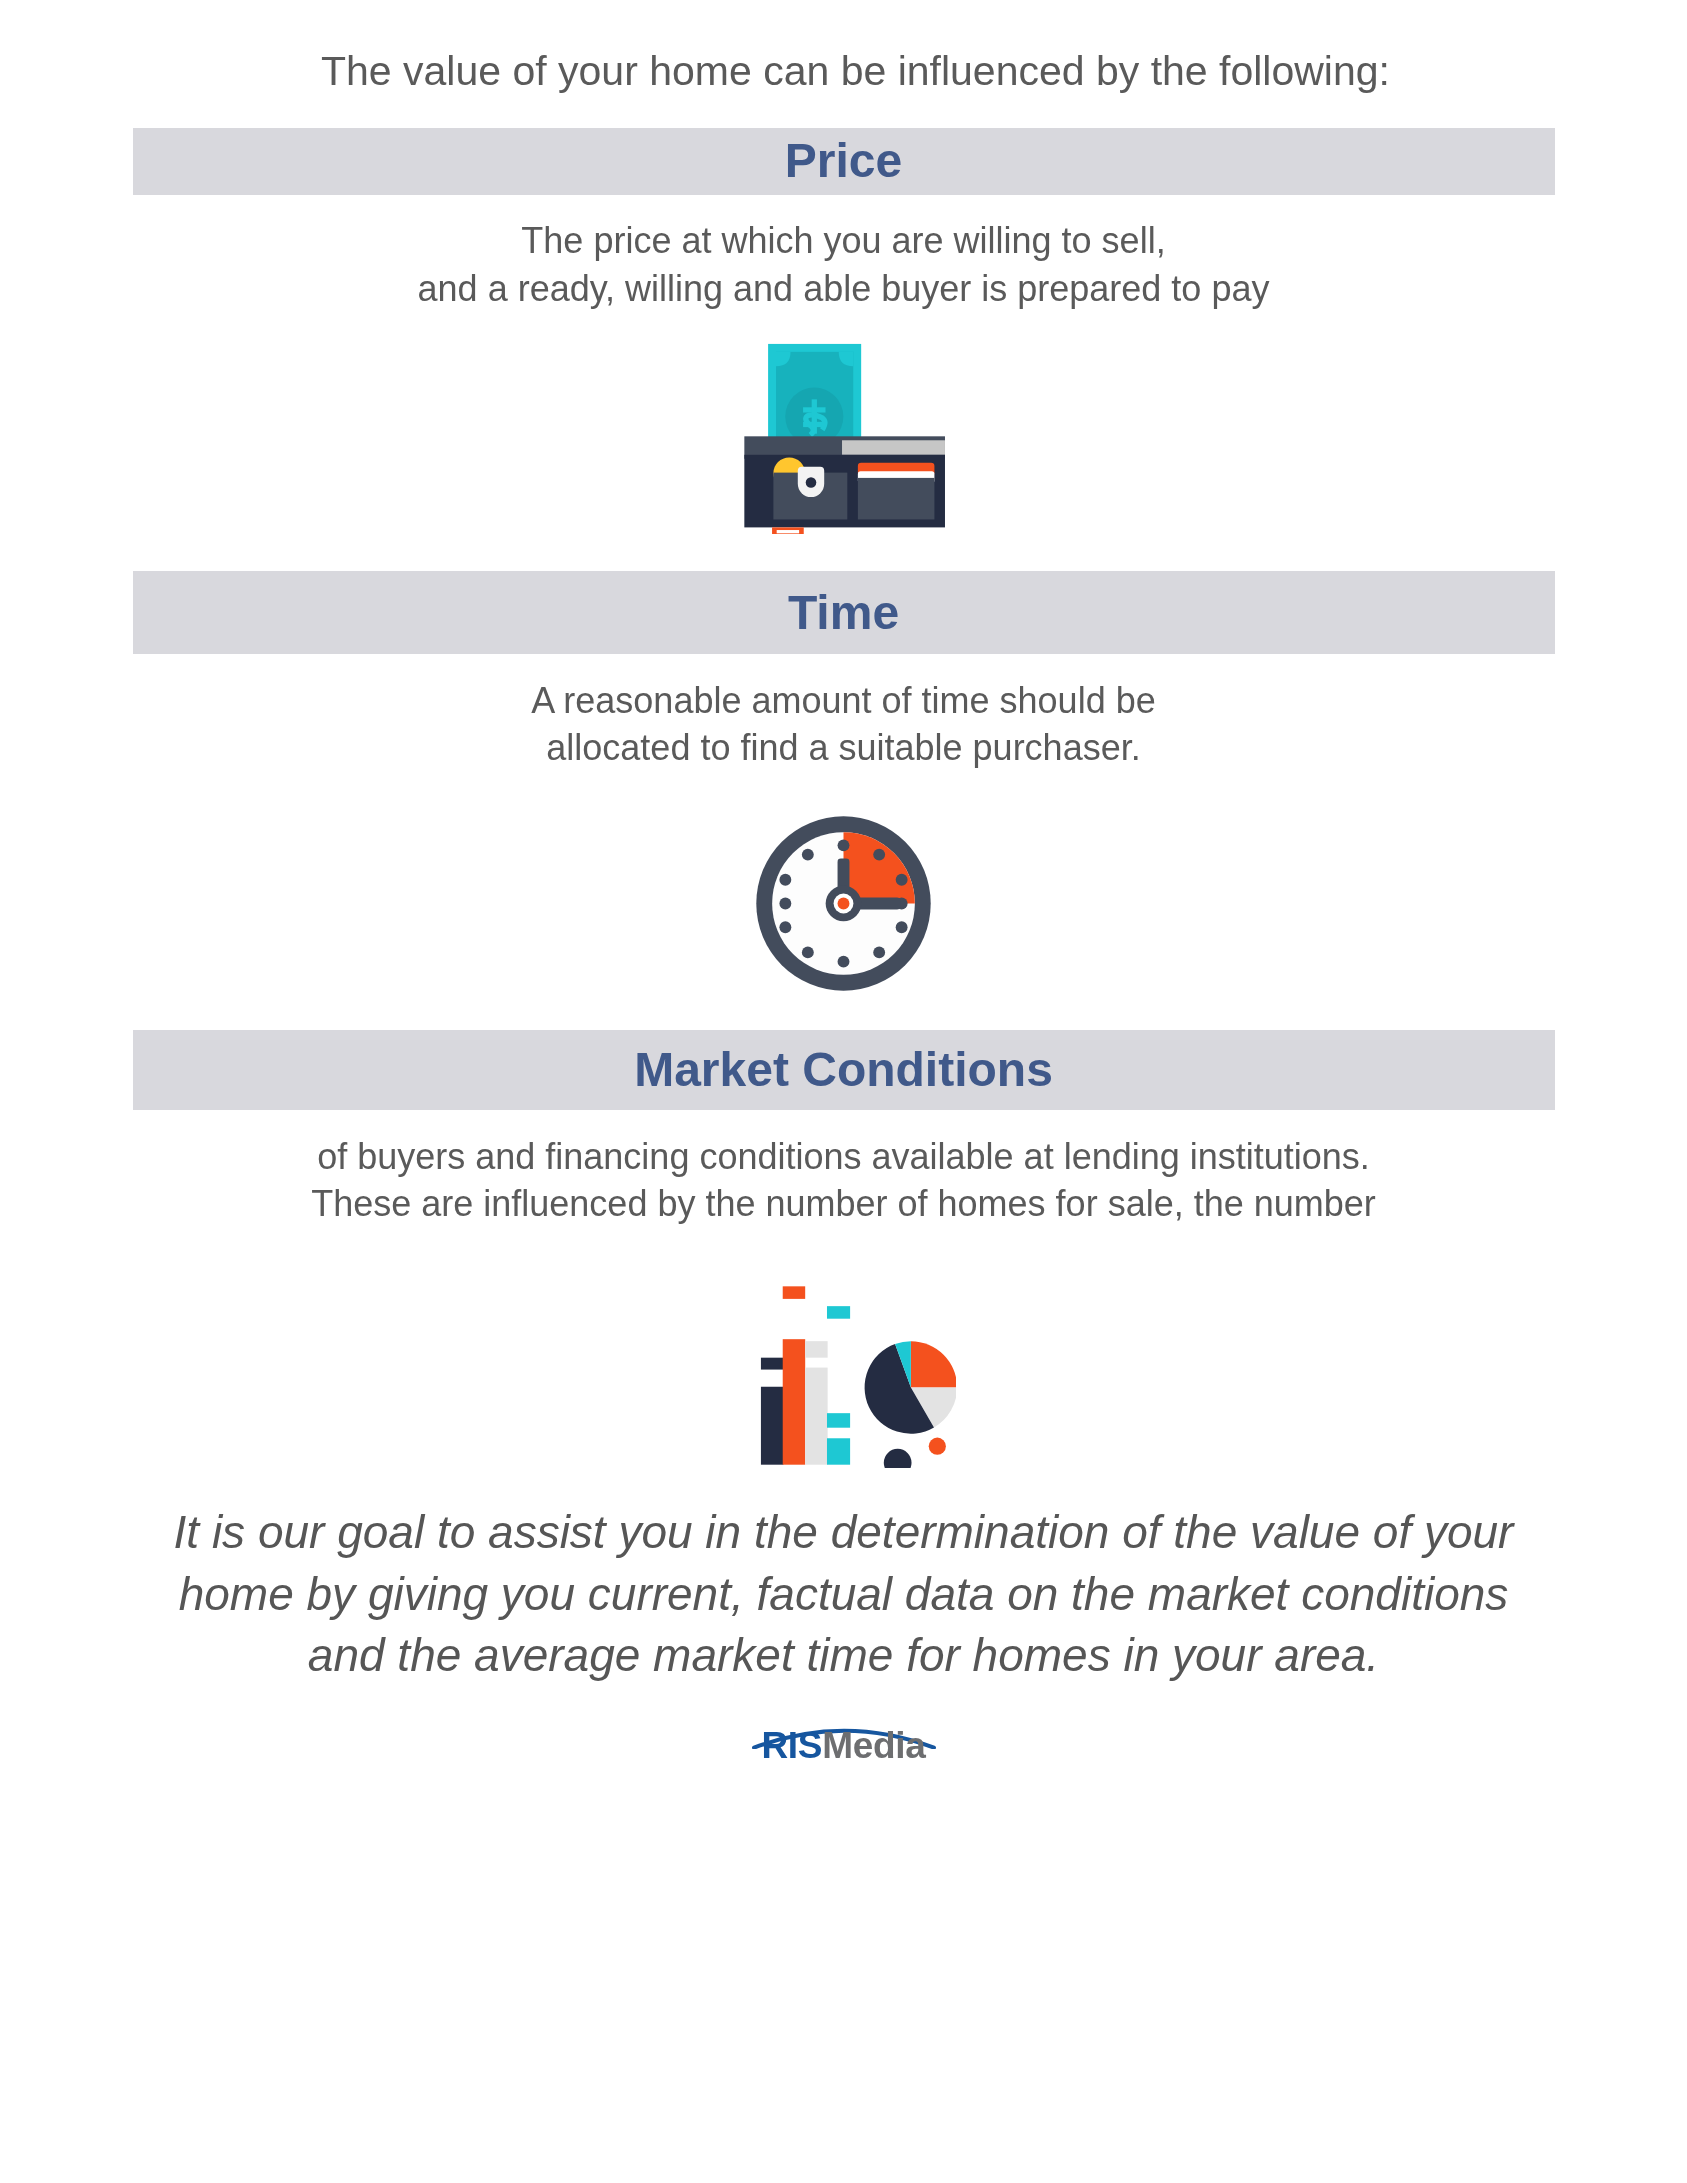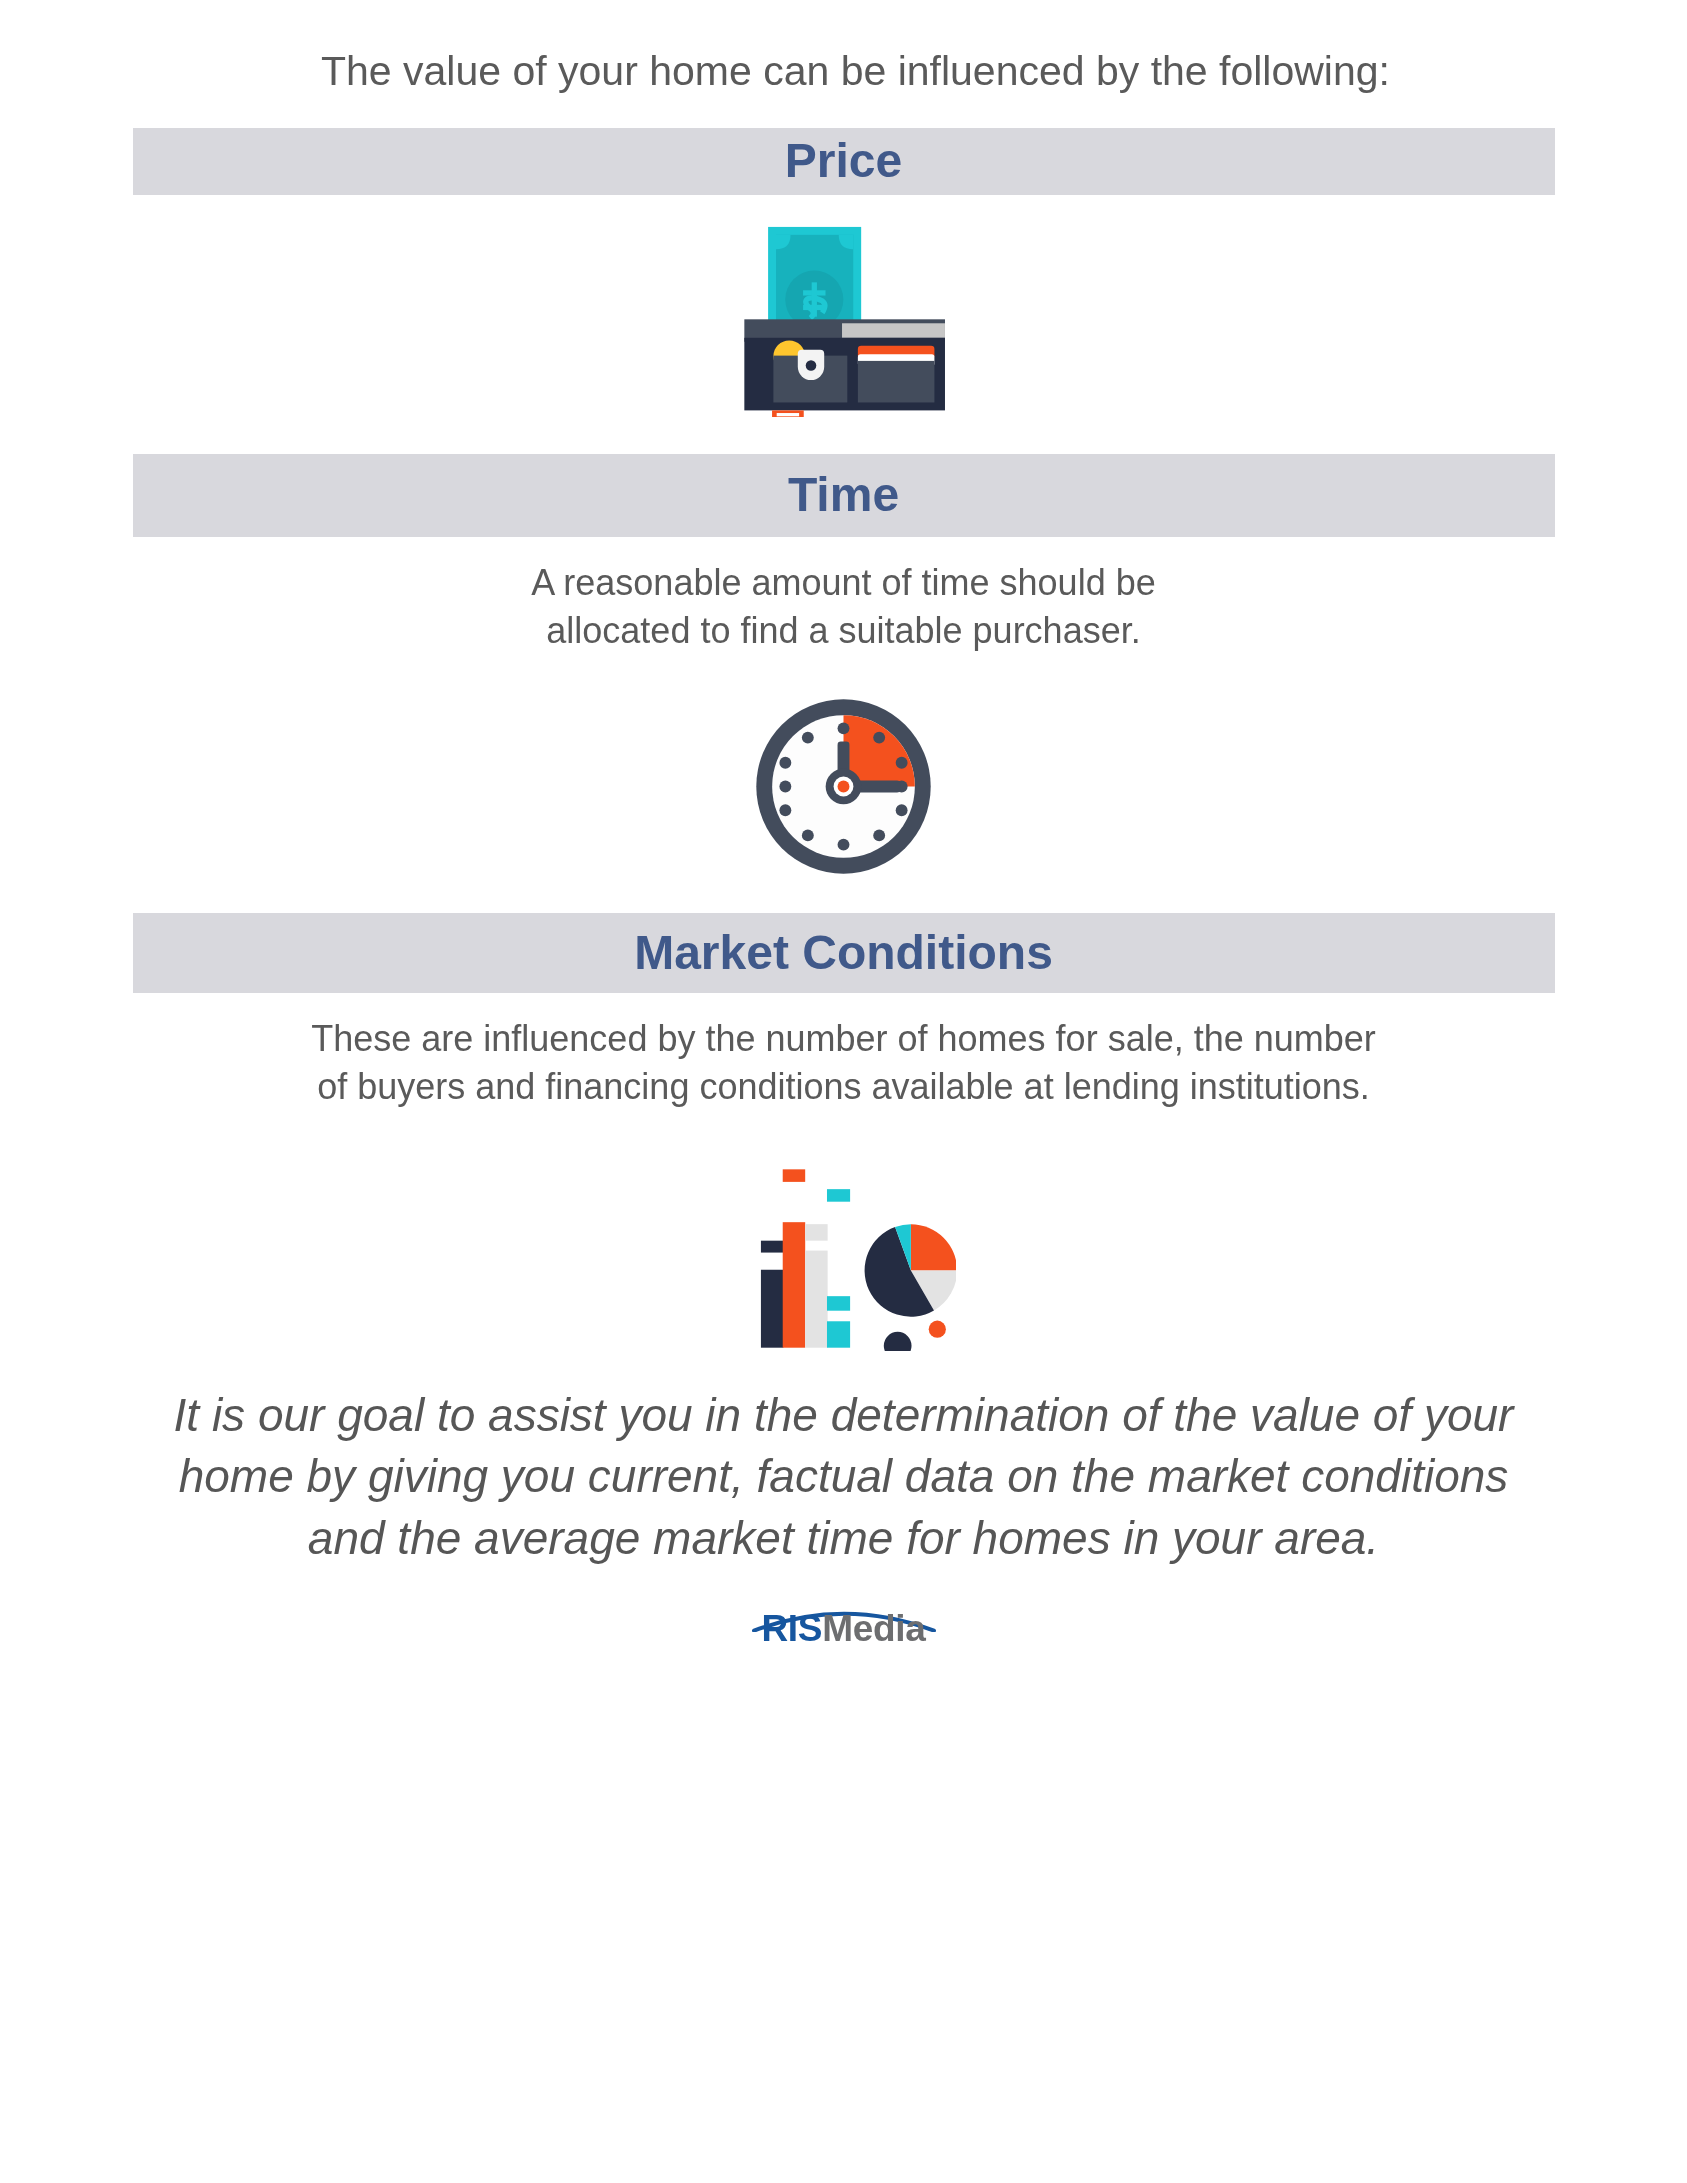--- a/index.html
+++ b/index.html
@@ -146,20 +146,24 @@
 <div class="page">
 
   <div class="header">
     <div class="doc-subtitle">The value of your home can be influenced by the following:</div>
   </div>
 
   <div class="band band-price">
     <div class="band-title">Price</div>
   </div>
 
+  <div class="section-body">
+    <div class="nowrap">The price at which you are willing to sell,</div>
+    <div class="nowrap">and a ready, willing and able buyer is prepared to pay</div>
+  </div>
 
   <div class="art art-wallet">
     <svg width="218" height="198" viewBox="0 0 330 300">
 
       <rect x="50" y="12" width="141" height="158" fill="#1ec8d3"></rect>
       <rect x="62" y="24" width="117" height="146" fill="#17b2bd"></rect>
       <path d="M62 24 h117 v22 q-22 0 -22 -22 z" fill="#1ec8d3"></path>
       <path d="M62 24 h22 q0 22 -22 22 z" fill="#1ec8d3"></path>
       <circle cx="120" cy="122" r="44" fill="#15a6b1"></circle>
       <g transform="translate(120,122) rotate(180)" fill="none" stroke="#1ec8d3" stroke-width="8">
@@ -230,22 +234,22 @@
       <circle cx="140" cy="140" r="15" fill="#ffffff"></circle>
       <circle cx="140" cy="140" r="9" fill="#f4511e"></circle>
     </svg>
   </div>
 
   <div class="band band-market">
     <div class="band-title">Market Conditions</div>
   </div>
 
   <div class="section-body wide">
+    <div class="nowrap">of buyers and financing conditions available at lending institutions.</div>
     <div class="nowrap">These are influenced by the number of homes for sale, the number</div>
-    <div class="nowrap">of buyers and financing conditions available at lending institutions.</div>
   </div>
 
   <div class="art art-chart">
     <svg width="225" height="218" viewBox="0 0 340 330">
 
       <rect x="78" y="55" width="34" height="19" fill="#f4511e"></rect>
       <rect x="145" y="85" width="35" height="19" fill="#1ec8d3"></rect>
 
       <rect x="45" y="163" width="34" height="18" fill="#242c42"></rect>
       <rect x="45" y="207" width="34" height="118" fill="#242c42"></rect>

